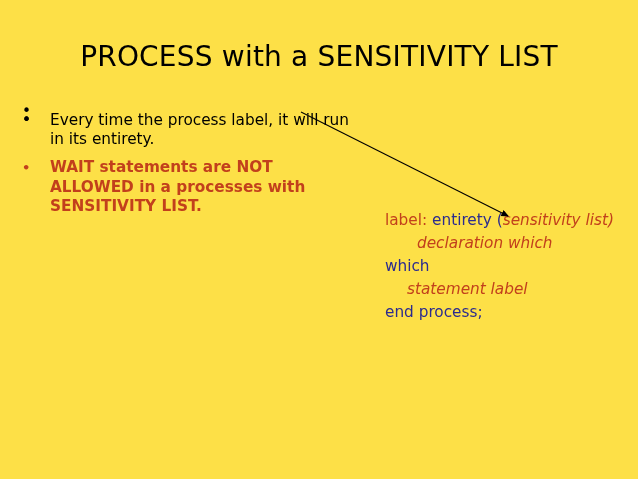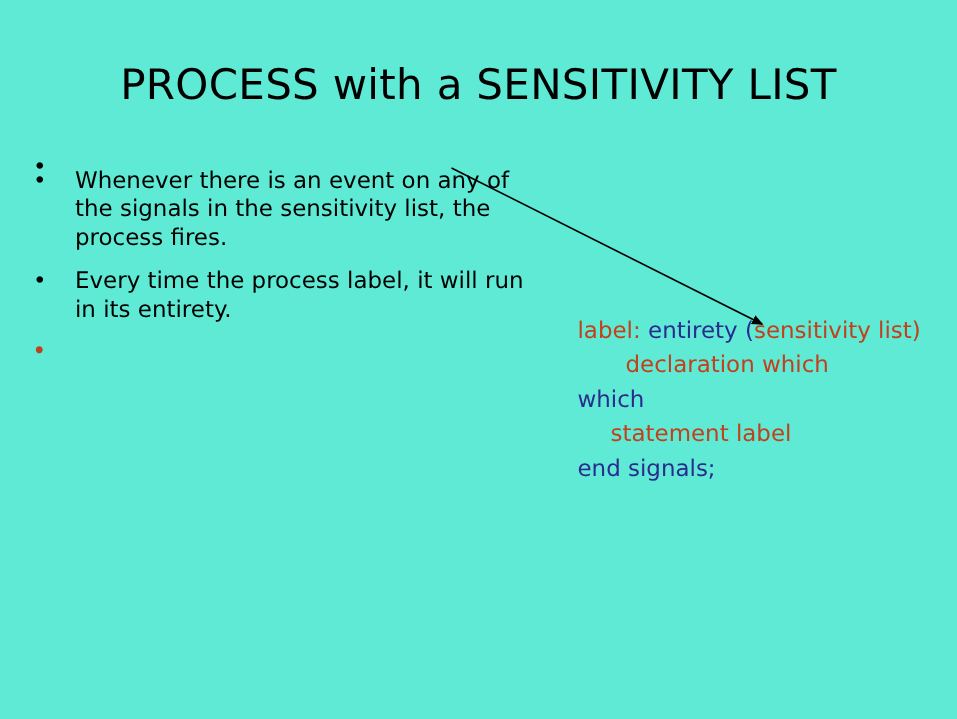--- a/index.html
+++ b/index.html
@@ -8,21 +8,21 @@
     padding: 0;
     background: #ffffff;
   }
   body {
     font-family: "DejaVu Sans", sans-serif;
   }
   #slide {
     position: relative;
     width: 638px;
     height: 479px;
-    background: #5eead4;
+    background: #fde047;
     overflow: hidden;
   }
 
   
   #slide-title {
     position: absolute;
     left: 0;
     top: 40px;
     width: 638px;
     text-align: center;
@@ -85,21 +85,21 @@
     white-space: nowrap;
   }
   .code-line {
     display: block;
     white-space: nowrap;
   }
   .code-line.indent-1 { padding-left: 32px; }
   .code-line.indent-2 { padding-left: 22px; }
   .kw      { color: #2B2B8F; }
   .lbl     { color: #C2401C; }
-  .ital    { color: #C2401C; }
+  .ital    { color: #C2401C; font-style: italic; }
   .paren   { color: #2B2B8F; }
 
   
   #pointer-arrow {
     position: absolute;
     left: 0;
     top: 0;
     width: 638px;
     height: 479px;
     pointer-events: none;
@@ -113,45 +113,45 @@
   <div id="slide-title">PROCESS with a SENSITIVITY LIST</div>
 
   <div id="bullet-list">
 
     <div class="bullet-row">
       <span class="bullet-mark">•</span>
     </div>
 
     <div class="bullet-row">
       <span class="bullet-mark">•</span>
-      <span class="bullet-text">Whenever there is an event on any of the signals in the sensitivity list, the process fires.</span>
     </div>
 
     <div class="bullet-row">
       <span class="bullet-mark">•</span>
       <span class="bullet-text">Every time the process label, it will run in its entirety.</span>
     </div>
 
     <div class="bullet-row accent">
       <span class="bullet-mark">•</span>
+      <span class="bullet-text">WAIT statements are NOT ALLOWED in a processes with SENSITIVITY LIST.</span>
     </div>
 
   </div>
 
   <div id="code-block">
 
     <span class="code-line"><span class="lbl">label:</span><span> </span><span class="kw">entirety</span><span> </span><span class="paren">(</span><span class="ital">sensitivity list)</span></span>
 
     <span class="code-line indent-1"><span class="ital">declaration which</span></span>
 
     <span class="code-line"><span class="kw">which</span></span>
 
     <span class="code-line indent-2"><span class="ital">statement label</span></span>
 
-    <span class="code-line"><span class="kw">end signals;</span></span>
+    <span class="code-line"><span class="kw">end process;</span></span>
 
   </div>
 
   <svg id="pointer-arrow" viewBox="0 0 638 479">
     <defs>
       <marker id="arrowhead" markerWidth="7" markerHeight="7" refX="6" refY="3" orient="auto" markerUnits="strokeWidth">
         <path d="M0,0 L7,3 L0,6 z" fill="#000000"></path>
       </marker>
     </defs>
     <line x1="301" y1="112" x2="508" y2="216" stroke="#000000" stroke-width="1.1" marker-end="url(#arrowhead)"></line>

